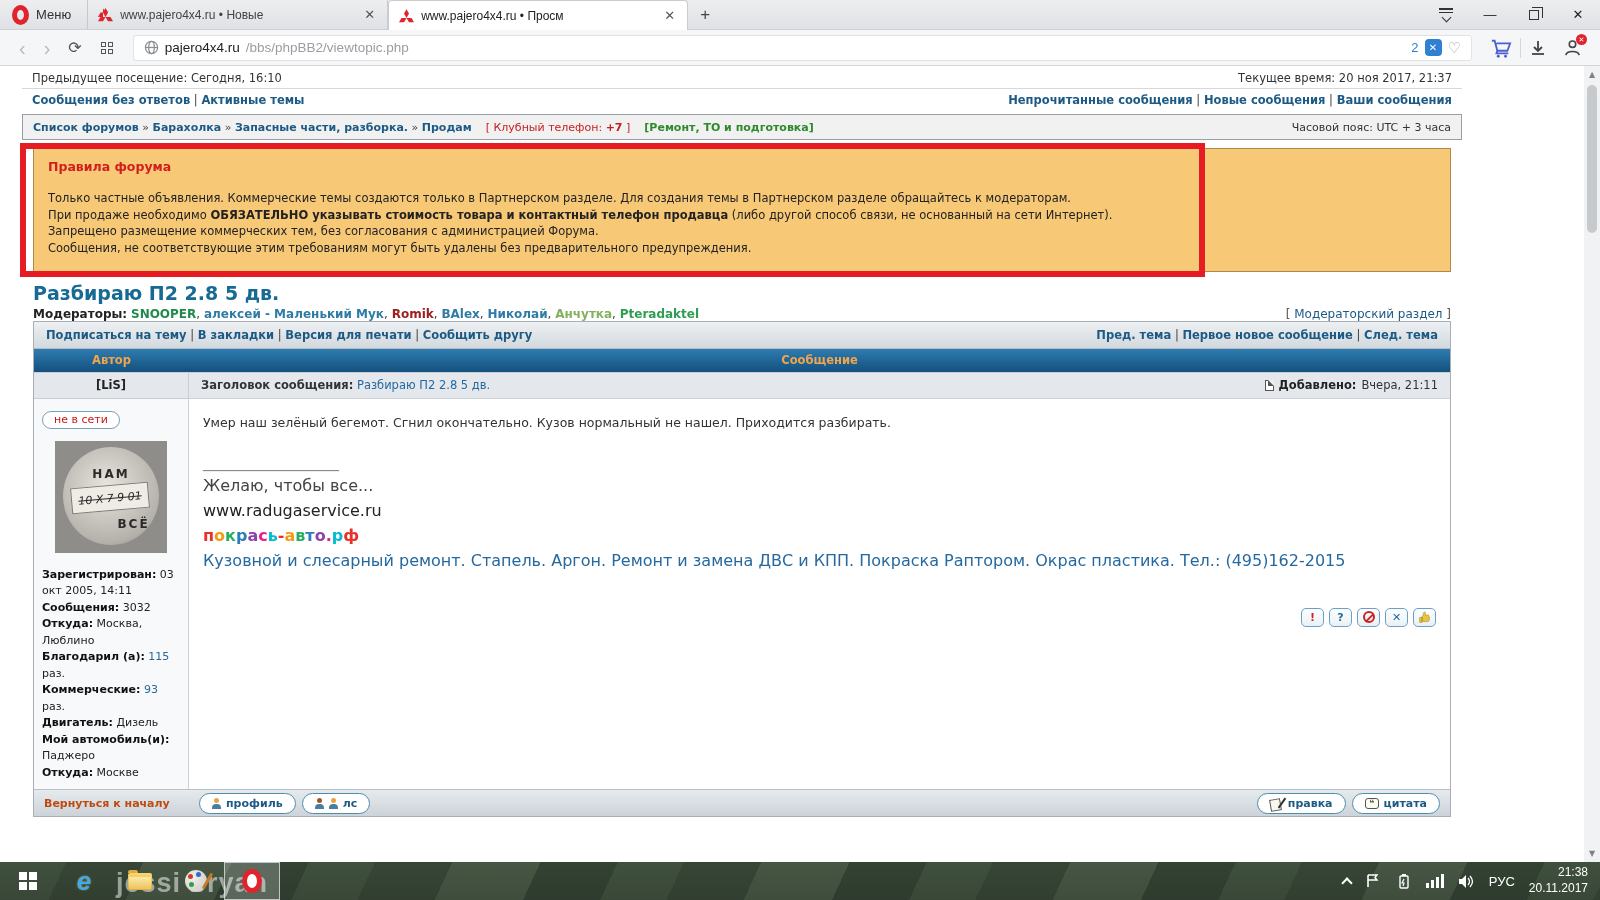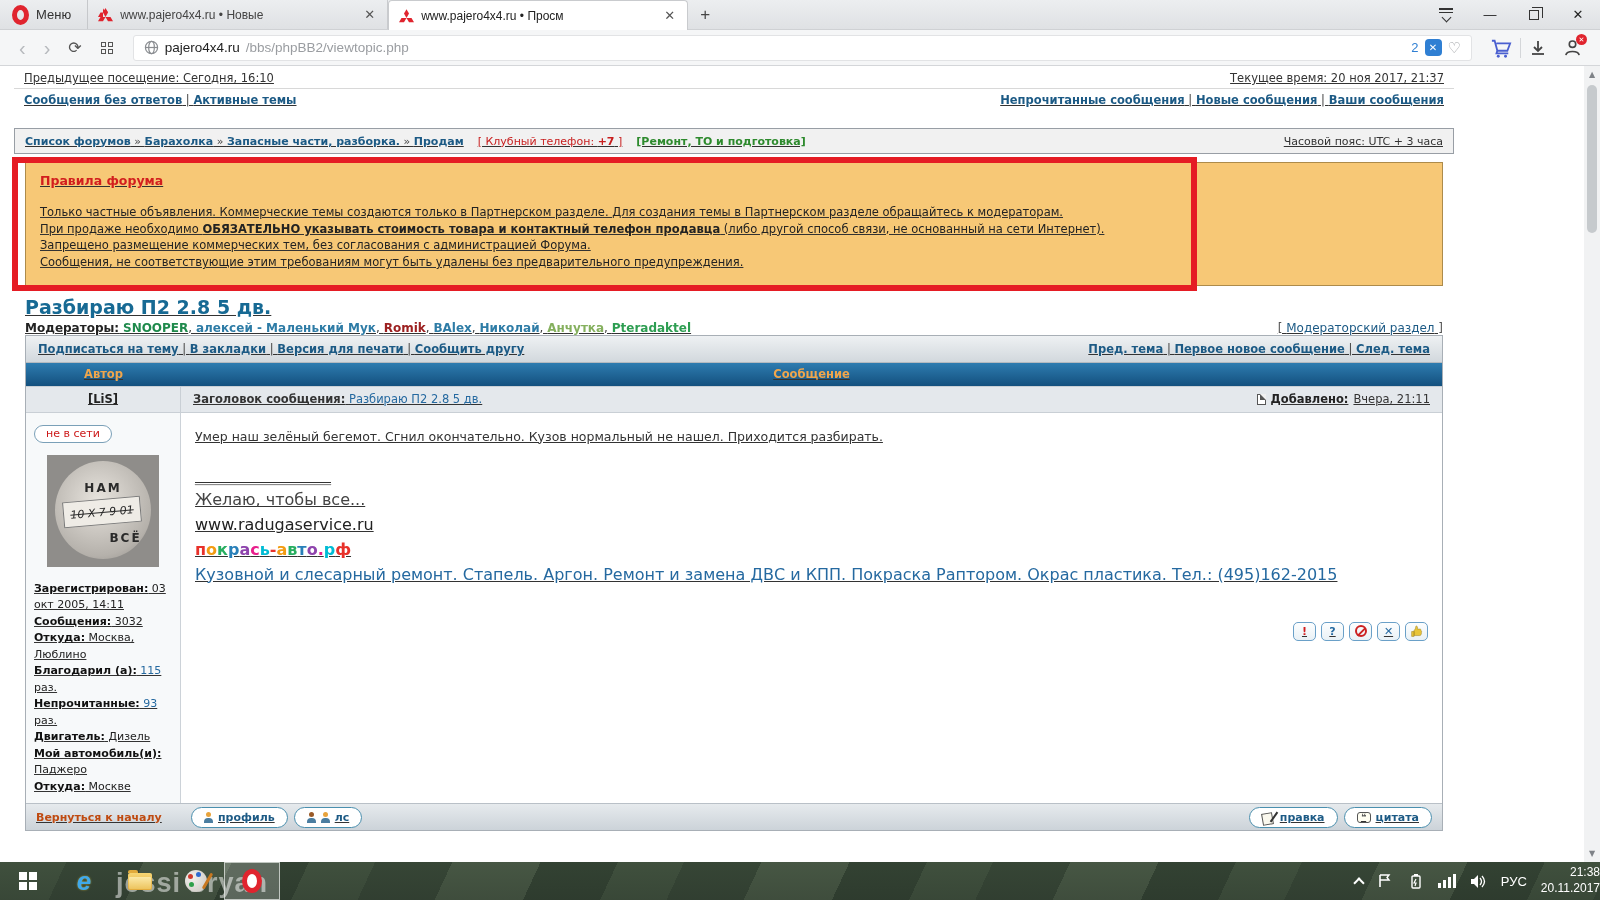--- a/index.html
+++ b/index.html
@@ -38,25 +38,25 @@
   .url-spacer { flex:1; }
   .badge-count { color:#2f7fd3; font-size:13px; }
   .shield { width:17px; height:17px; background:#2f7fd3; border-radius:4px; color:#fff; font-size:10px; display:flex; align-items:center; justify-content:center; cursor:pointer; }
   .heart { color:#9a9da1; font-size:15px; cursor:pointer; }
   .bar-ic { margin:0 8px; cursor:pointer; display:flex; align-items:center; }
   .vsep { width:1px; height:20px; background:#d4d6d9; }
   .person-wrap { position:relative; }
   .person-badge { position:absolute; top:-4px; right:-5px; width:11px; height:11px; background:#e0242e; border-radius:50%; color:#fff; font-size:7px; display:flex; align-items:center; justify-content:center; }
 
   
-  #page { position:absolute; top:66px; left:0; width:1468px; height:796px; overflow:hidden; background:#fff; font-size:12px; color:#333;text-decoration:underline; }
+  #page { position:absolute; top:66px; left:8px; width:1468px; height:796px; overflow:hidden; background:#fff; font-size:12px; color:#333; }
   #page-inner { margin:0 14px; }
   .hdr-row { display:flex; justify-content:space-between; padding:5px 10px 3px; font-size:11.5px; color:#333; }
   .hdr-rule { border-bottom:1px solid #d8d8d8; }
-  .hdr-links { display:flex; justify-content:space-between; padding:4px 10px 21px; font-size:11.5px; }
+  .hdr-links { display:flex; justify-content:space-between; padding:4px 10px 7px; font-size:11.5px; }
   .blink, .mlink { color:#1c5a85; font-weight:bold; cursor:pointer; }
   .sep { color:#444; font-weight:normal; }
   #crumbbar { border:1px solid #989ea5; background:#f1f1f1; height:22px; display:flex; justify-content:space-between; align-items:center; padding:12px 10px; font-size:11px; }
   .crumb-left { display:flex; align-items:center; gap:4px; }
   .club-phone { color:#c81e1e; margin-left:10px; }
   .club-phone b { color:#c81e1e; }
   .repair-link { color:#2d8a2d; font-weight:bold; margin-left:10px; cursor:pointer; }
   .tz { color:#333; }
 
   
@@ -161,21 +161,21 @@
   .folder-ic { width:24px; height:17px; background:linear-gradient(#f7d674,#e2ab3c); border-radius:2px; position:relative; }
   .folder-ic:before { content:""; position:absolute; left:0; top:-3px; width:10px; height:3px; background:#e2ab3c; border-radius:2px 2px 0 0; }
   .folder-ic:after { content:""; position:absolute; left:1px; top:4px; width:22px; height:12px; background:linear-gradient(#fbe9a8,#edc45e); border-radius:1px; }
   .paint-ic { width:22px; height:22px; border-radius:50%; background:radial-gradient(circle at 35% 35%, #f2f0ec, #c9c5bf); position:relative; }
   .paint-ic i { position:absolute; width:5px; height:5px; border-radius:50%; }
   .paint-ic i:nth-child(1){ left:3px; top:4px; background:#d03a2e; }
   .paint-ic i:nth-child(2){ left:11px; top:2px; background:#2e6ad0; }
   .paint-ic i:nth-child(3){ left:4px; top:12px; background:#2ea04a; }
   .paint-ic .brush { position:absolute; right:-2px; top:2px; width:3px; height:18px; background:#c87820; transform:rotate(30deg); border-radius:2px; }
   .opera-tb { width:20px; height:24px; border:5px solid #e0242e; border-radius:50%; background:#fff; }
-  #tray { margin-left:auto; display:flex; align-items:center; gap:14px; z-index:1; color:#fff; }
+  #tray { margin-left:auto; display:flex; align-items:center; gap:14px; padding-right:12px; z-index:1; color:#fff; }
   .tray-ic { display:flex; align-items:center; justify-content:center; cursor:pointer; }
   .chev-up { width:8px; height:8px; border:solid #fff; border-width:2px 2px 0 0; transform:rotate(-45deg); margin-top:4px; }
   #lang { font-size:13px; cursor:pointer; }
   #clock { text-align:right; font-size:12px; line-height:1.3; cursor:pointer; }
 
   
   [data-interactable="true"] { cursor:pointer; }
 </style>
 </head>
 <body>
@@ -342,21 +342,21 @@
               <div class="plate">
                   <span>10 X 7 9 01</span>
                 </div>
               <div class="t-bot">ВСЁ</div>
             </div>
             <div class="profile-info" id="profile-info-1" data-interactable="false">
                 <div data-interactable="false"><b>Зарегистрирован:</b> 03 окт 2005, 14:11</div>
                 <div data-interactable="false"><b>Сообщения:</b> 3032</div>
                 <div data-interactable="false"><b>Откуда:</b> Москва, Люблино</div>
                 <div data-interactable="false"><b>Благодарил (а):</b><span class="num-link" data-interactable="true"> 115</span> раз.</div>
-                <div data-interactable="false"><b>Непрочитанные:</b><span class="num-link" data-interactable="true"> 93</span> раз.</div>
+                <div data-interactable="false"><b>Коммерческие:</b><span class="num-link" data-interactable="true"> 93</span> раз.</div>
                 <div data-interactable="false"><b>Двигатель:</b> Дизель</div>
                 <div data-interactable="false"><b>Мой автомобиль(и):</b> Паджеро</div>
                 <div data-interactable="false"><b>Откуда:</b> Москве</div>
               </div>
           </div>
           <div class="msg-col" data-interactable="false">
             <div class="msg-text" data-interactable="false">Умер наш зелёный бегемот. Сгнил окончательно. Кузов нормальный не нашел. Приходится разбирать.</div>
             <div class="sig-block" data-interactable="false">
               <div class="sig-sep">_________________</div>
               <div data-interactable="false">Желаю, чтобы все...</div>

